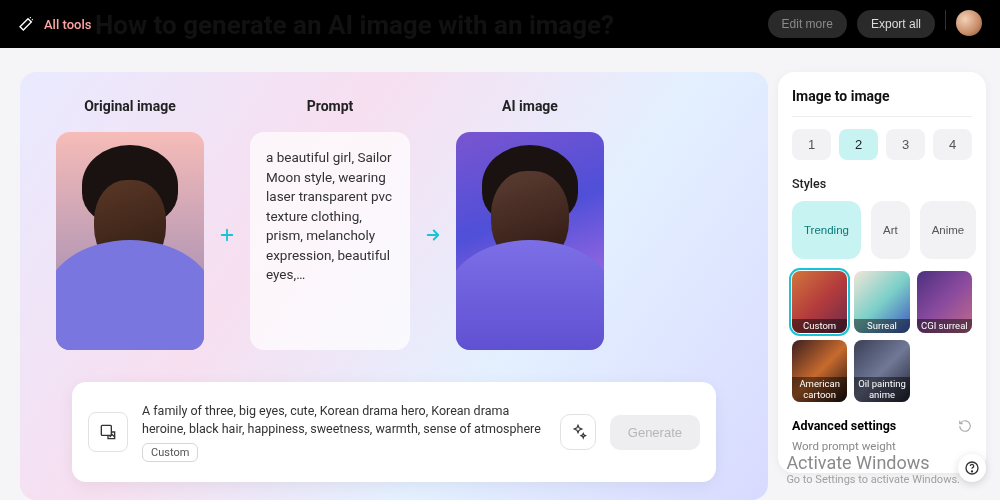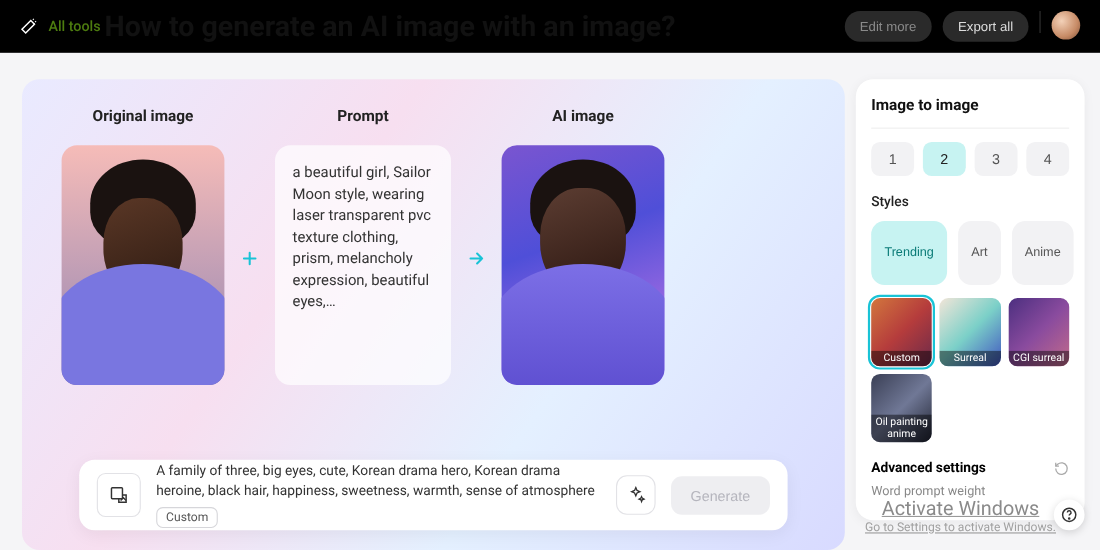--- a/index.html
+++ b/index.html
@@ -14,21 +14,21 @@
   .topbar {
     background: #000;
     height: 48px;
     display: flex;
     align-items: center;
     padding: 0 18px;
     justify-content: space-between;
   }
   .topbar-left { display: flex; align-items: center; gap: 10px; color: #fff; }
   .magic-icon { width: 16px; height: 16px; color: #fff; }
-  .all-tools { color: #4d7c0f; font-size: 13px; font-weight: 500; }
+  .all-tools { color: #fca5a5; font-size: 13px; font-weight: 500; }
   .topbar-right { display: flex; align-items: flex-start; gap: 10px; }
   .top-btn {
     background: #2a2a2a; color: #8a8a8a; border: none;
     font-size: 12px; padding: 7px 14px; border-radius: 18px;
     cursor: pointer;
   }
   .top-btn.primary { color: #ddd; }
   .divider-v { width: 1px; height: 20px; background: #333; }
   .avatar {
     width: 26px; height: 26px; border-radius: 50%;
@@ -77,21 +77,21 @@
   .plus-col, .arrow-col { flex: 0 0 18px; display:flex; align-items:center; justify-content:center; padding-top:22px; }
   .plus-col svg, .arrow-col svg { width:18px; height:18px; color:#19c3d6; stroke:#19c3d6; }
 
   .prompt-box {
     width: 160px; height: 218px; background: rgba(255,255,255,0.7);
     border-radius: 14px; padding: 16px; font-size: 13.5px; color: #333;
     text-align: left; line-height: 1.45; overflow:hidden;
   }
 
   .gen-bar {
-    position:absolute; left:52px; right:52px; bottom:18px; height:64px;
+    position:absolute; left:52px; right:52px; bottom:18px; height:100px;
     background:#fff; border-radius:14px; box-shadow:0 4px 16px rgba(0,0,0,0.06);
     display:flex; align-items:center; padding:12px 16px; gap:14px;
   }
   .upload-icon {
     width:40px; height:40px; border-radius:8px; border:1px solid #e2e2e6;
     display:flex; align-items:center; justify-content:center; flex-shrink:0;
   }
   .gen-body { flex:1; min-width:0; }
   .gen-prompt { font-size:12.5px; color:#333; line-height:1.4; }
   .chip {
@@ -142,22 +142,22 @@
   .sg-2 { background:linear-gradient(135deg,#4c2f80,#8a4b9e,#c36b8a); }
   .sg-3 { background:linear-gradient(135deg,#3b1f1f,#c76a2e,#1a0e0e); }
   .sg-4 { background:linear-gradient(135deg,#0d231d,#1fa35a,#d64057); }
   .sg-5 { background:linear-gradient(135deg,#3a3f55,#707896,#1f2230); }
   .adv-row { display:flex; align-items:center; justify-content:space-between; margin-top:16px; }
   .adv-title { font-size:12.5px; font-weight:700; }
   .reset-icon { width:14px; height:14px; color:#aaa; }
   .adv-sub { font-size:11.5px; color:#888; margin-top:6px; }
 
   .watermark {
-    position:absolute; right:40px; bottom:14px; text-align:center;
-    color:#9a9a9a; pointer-events:none;text-decoration:underline;
+    position:absolute; right:40px; bottom:14px; text-align:left;
+    color:#9a9a9a; pointer-events:none;
   }
   .watermark .l1 { font-size:18px; color:#8a8a8a; }
   .watermark .l2 { font-size:11px; color:#a0a0a0; }
 
   .help-fab {
     position:absolute; right:14px; bottom:18px; width:28px; height:28px;
     border-radius:50%; background:#fff; box-shadow:0 2px 8px rgba(0,0,0,0.15);
     display:flex; align-items:center; justify-content:center;
   }
 </style>
@@ -255,20 +255,23 @@
   <div class="style-grid" id="style-grid">
       <div class="style-card sg-0 selected">
         <div class="cap">Custom</div>
       </div>
       <div class="style-card sg-1">
         <div class="cap">Surreal</div>
       </div>
       <div class="style-card sg-2">
         <div class="cap">CGI surreal</div>
       </div>
+      <div class="style-card sg-3">
+        <div class="cap">American cartoon</div>
+      </div>
       <div class="style-card sg-5">
         <div class="cap">Oil painting anime</div>
       </div>
     </div>
   <div class="adv-row">
     <div class="adv-title">Advanced settings</div>
     <svg class="reset-icon" viewBox="0 0 24 24" fill="none" stroke="currentColor" stroke-width="2">
         <path d="M3 12a9 9 0 1 0 3-6.7L3 8"></path>
         <path d="M3 3v5h5"></path>
       </svg>

